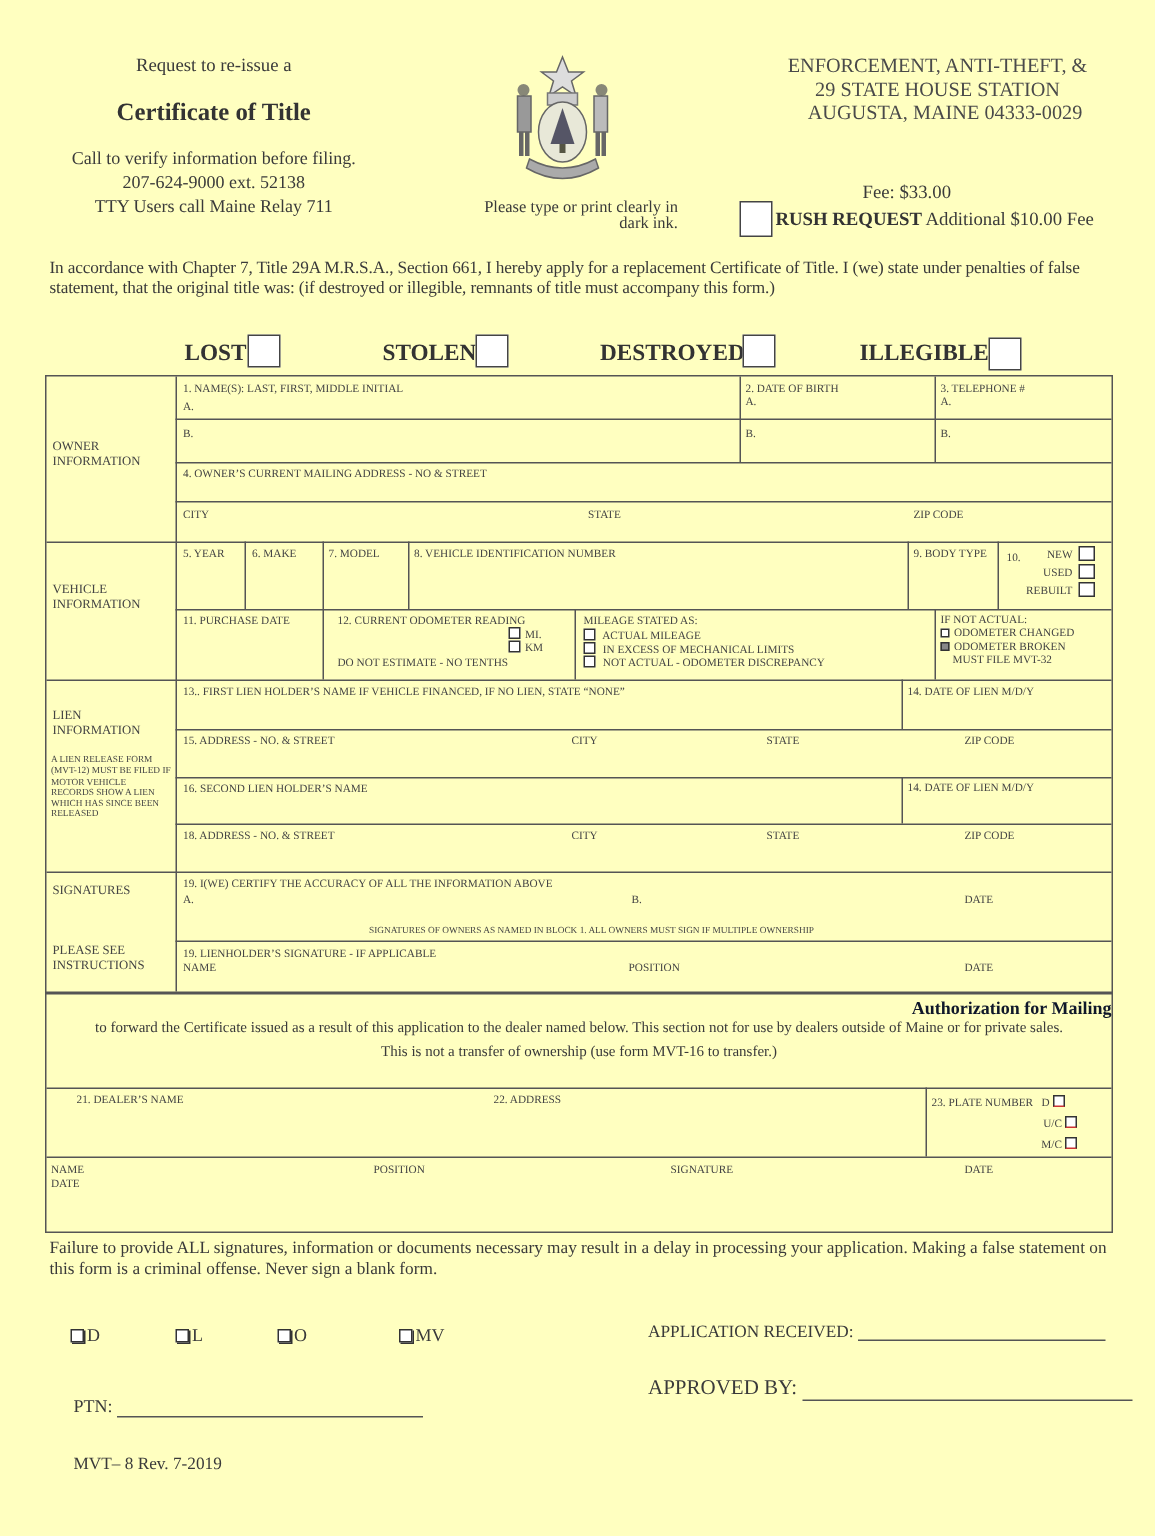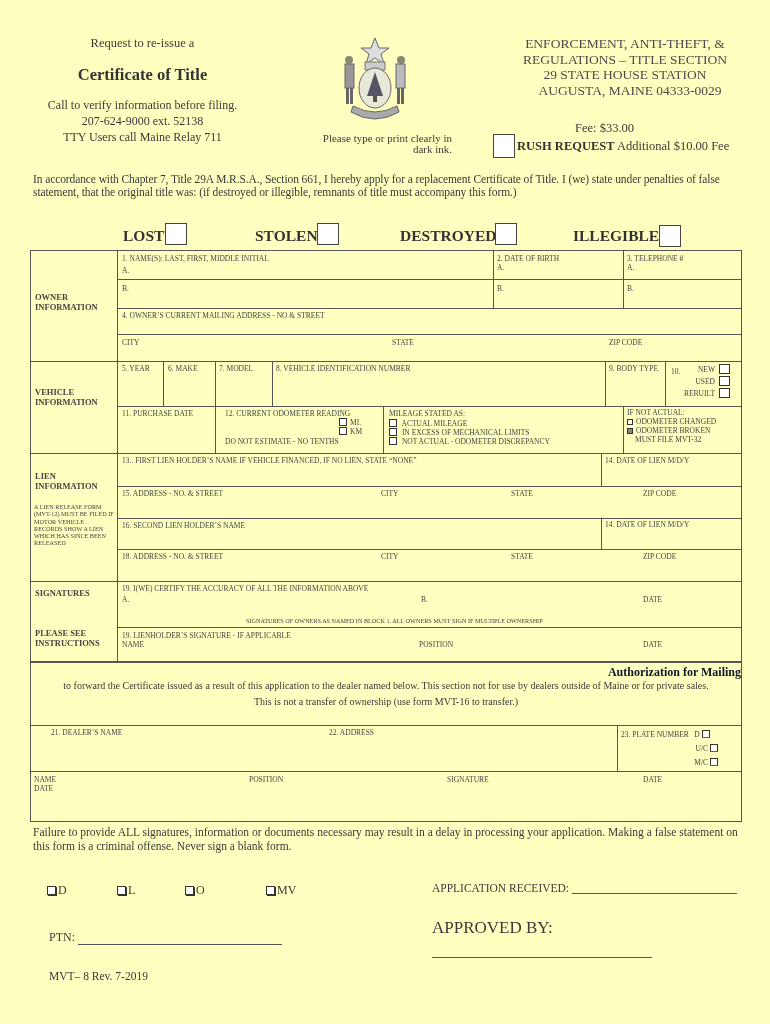--- a/index.html
+++ b/index.html
@@ -18,21 +18,21 @@
   .rush-box { left: 493px; top: 134px; width: 22px; height: 24px; border: 1.5px solid #444; background: #fff; }
   .rush { left: 517px; top: 139px; font-size: 12.5px; }
   .rush b { color: #333; }
   .intro { left: 33px; top: 173px; width: 710px; font-size: 11.5px; line-height: 13px; letter-spacing: -0.1px; }
   .status { top: 227px; font-size: 15.5px; font-weight: bold; color: #333; }
   .cb-big { width: 22px; height: 22px; border: 1.5px solid #444; background: #fff; top: 223px; }
   .form { left: 30px; top: 250px; width: 712px; height: 412px; border: 1.5px solid #555; }
   .hl { position: absolute; height: 0; border-top: 1px solid #555; }
   .vl { position: absolute; width: 0; border-left: 1px solid #555; }
   .lbl { position: absolute; font-size: 7.5px; line-height: 9px; color: #444; white-space: nowrap; }
-  .sec { position: absolute; font-size: 8.5px; line-height: 10px; color: #444; font-weight: bold; }
+  .sec { position: absolute; font-size: 8.5px; line-height: 10px; color: #444; }
   .small-note { position: absolute; font-size: 6.2px; line-height: 7.3px; color: #444; }
   .cb-s { display: inline-block; width: 8px; height: 8px; border: 1px solid #333; background: #fff; vertical-align: -1px; margin-right: 3px; }
   .cb-m { display: inline-block; width: 11px; height: 10px; border: 1px solid #333; background: #fff; vertical-align: -2px; margin-left: 2px; }
   .auth { left: 30px; top: 662px; width: 712px; height: 160px; border: 1.5px solid #555; }
   .auth-title { position: absolute; left: 0; width: 100%; top: 2px; text-align: right; font-weight: bold; font-size: 12px; color: #0f172a; }
   .auth-text { position: absolute; left: 2px; width: 706px; top: 15px; text-align: center; font-size: 10px; line-height: 15.5px; }
   .footer-note { left: 33px; top: 825px; width: 720px; font-size: 11.5px; line-height: 14px; }
   .office { font-size: 12px; top: 883px; }
   .cb-o { display: inline-block; width: 9px; height: 9px; border: 1.5px solid #333; background: #fff; margin-right: 2px; vertical-align: -1px; box-shadow: 1px 1px 0 #333; }
   .line { display: inline-block; border-bottom: 1px solid #555; height: 12px; vertical-align: bottom; }
@@ -65,21 +65,20 @@
     <rect x="61" y="28" width="9" height="24" fill="#bbb" stroke="#666"></rect>
     <rect x="62" y="52" width="3" height="16" fill="#666"></rect>
       <rect x="66" y="52" width="3" height="16" fill="#666"></rect>
     <path d="M16,76 Q40,90 64,76 L62,70 Q40,82 18,70 Z" fill="#aaa" stroke="#666"></path>
   </svg>
 </div>
 <div class="abs seal-note c">Please type or print clearly in dark ink.</div>
 
 <div class="abs hdr-right c">
   <div>ENFORCEMENT, ANTI-THEFT, &amp;</div>
-  <div>REGULATIONS – TITLE SECTION</div>
   <div>29 STATE HOUSE STATION</div>
   <div style="padding-left:10px">AUGUSTA, MAINE 04333-0029</div>
 </div>
 <div class="abs fee">Fee: $33.00</div>
 <div class="abs rush-box"></div>
 <div class="abs rush">
   <b>RUSH REQUEST</b>
   <span>Additional $10.00 Fee</span>
 </div>
 
@@ -216,21 +215,21 @@
 
 <div class="abs office" style="left:47px"><span class="cb-o"></span><span>D</span></div>
 <div class="abs office" style="left:117px"><span class="cb-o"></span><span>L</span></div>
 <div class="abs office" style="left:185px"><span class="cb-o"></span><span>O</span></div>
 <div class="abs office" style="left:266px"><span class="cb-o"></span><span>MV</span></div>
 
 <div class="abs" style="left:432px;top:882px;font-size:11.5px">
   <span>APPLICATION RECEIVED:</span>
   <span class="line" style="width:165px"></span>
 </div>
-<div class="abs" style="left:432px;top:918px;font-size:17px">
+<div class="abs" style="left:432px;top:918px;font-size:14px">
   <span>APPROVED BY:</span>
   <span class="line" style="width:220px"></span>
 </div>
 <div class="abs" style="left:49px;top:930px;font-size:12px">
   <span>PTN:</span>
   <span class="line" style="width:204px"></span>
 </div>
 <div class="abs" style="left:49px;top:970px;font-size:11.5px">MVT– 8 Rev. 7-2019</div>
 
 </body></html>

